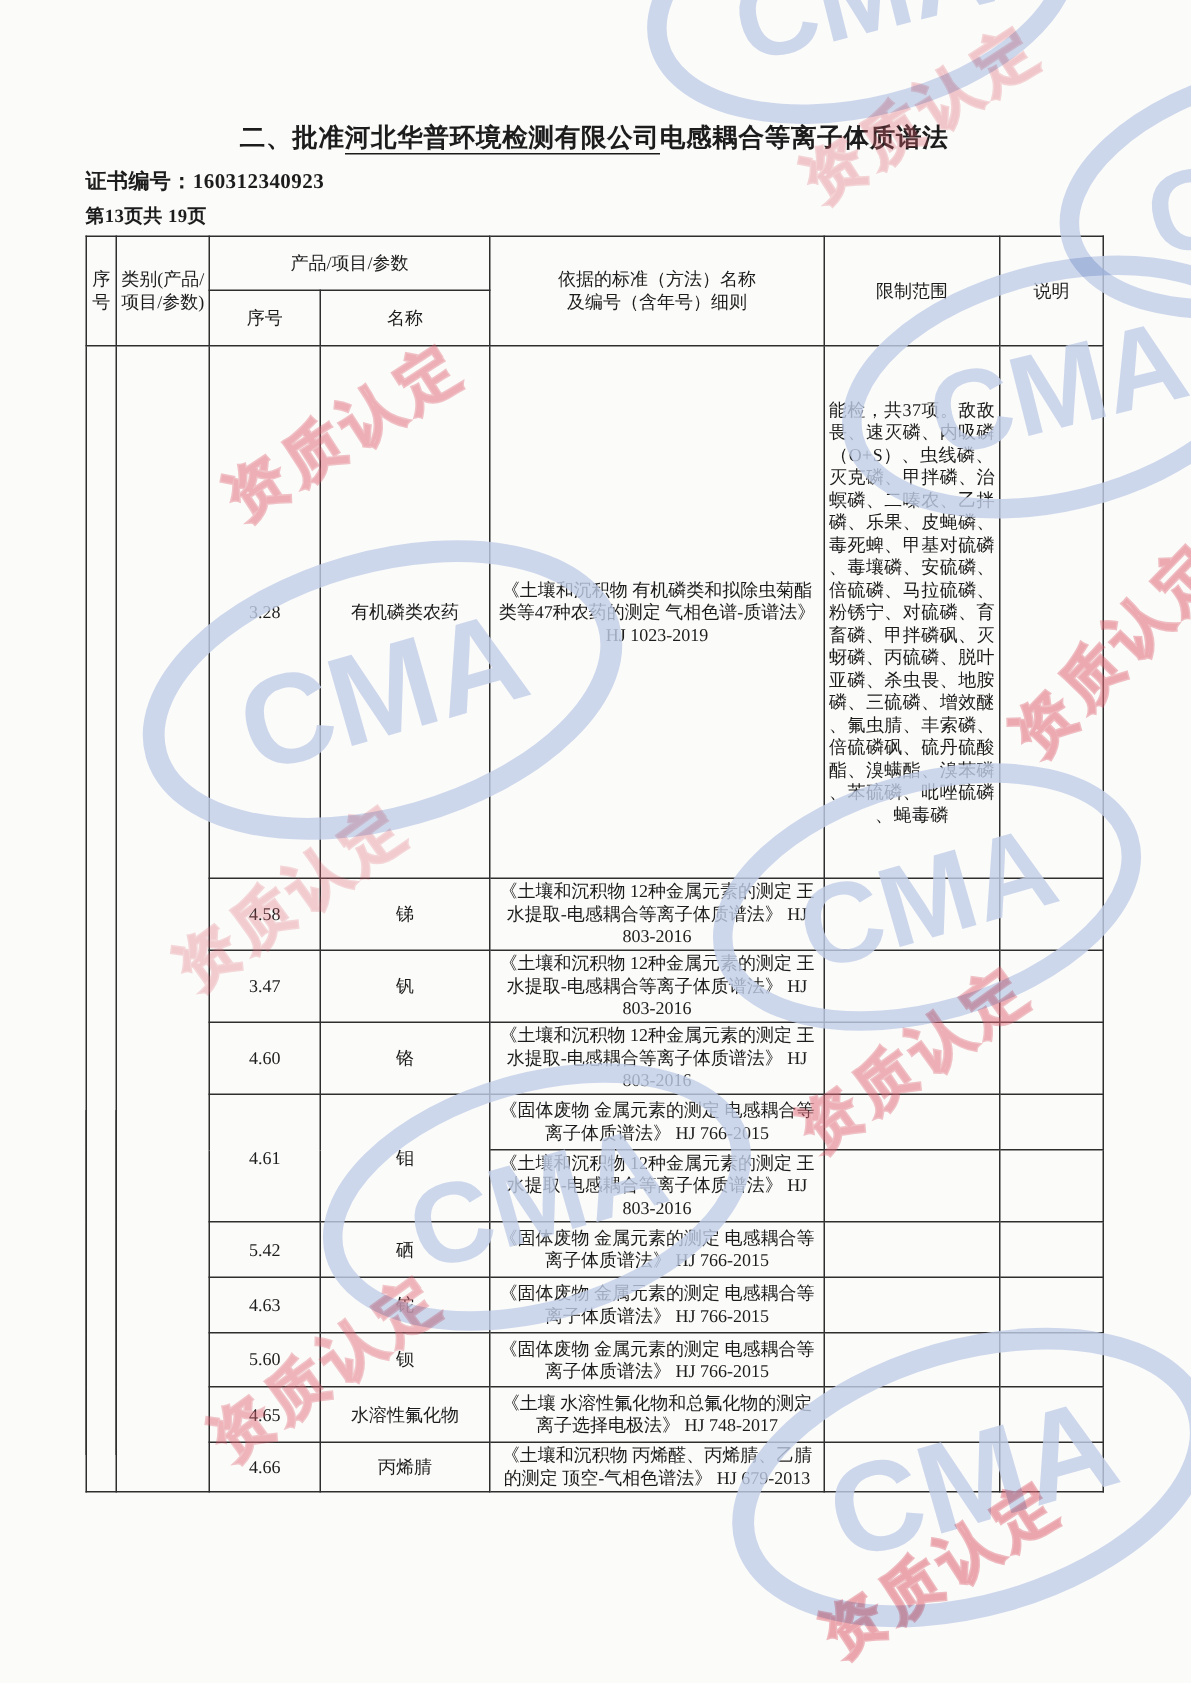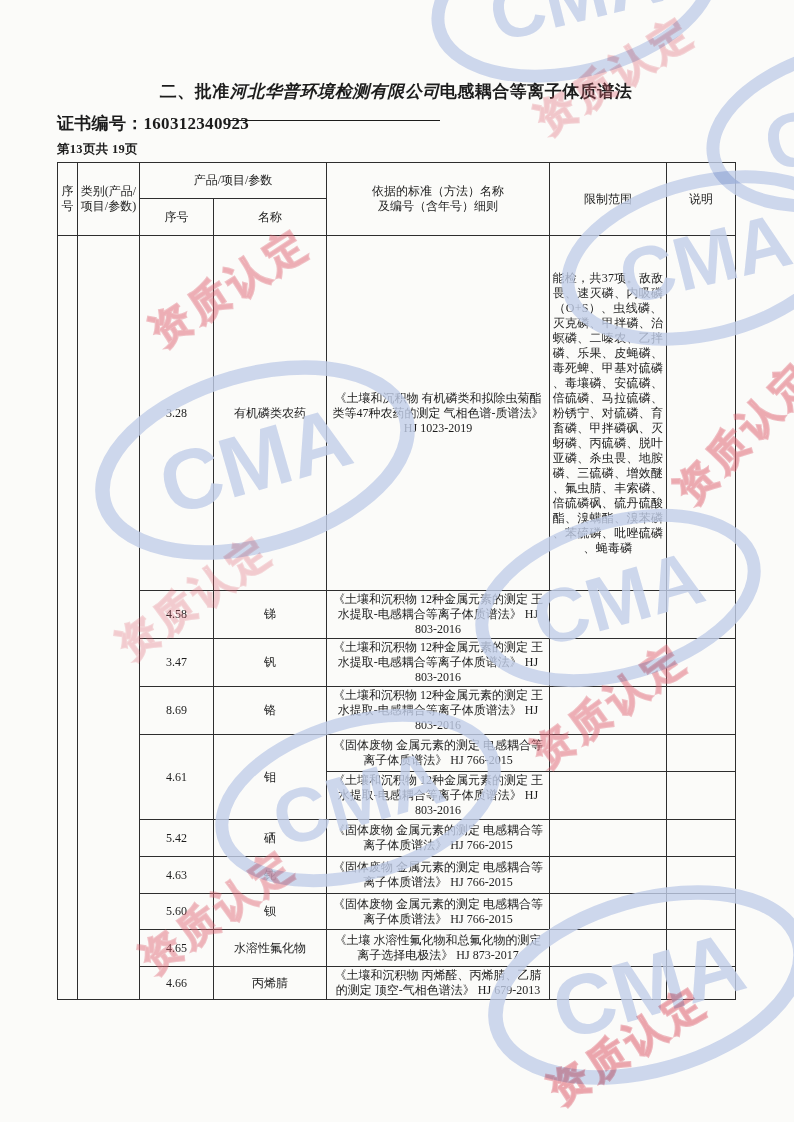--- a/index.html
+++ b/index.html
@@ -10,22 +10,22 @@
     overflow:hidden;
     font-family:"Liberation Serif","DejaVu Serif",serif;
     color:#1c1c1c;
   }
   .content{position:relative;z-index:1;padding:0 59px 0 57px;}
   .doc-title{
     margin:80px 0 0 0;
     text-align:center;
     font-size:17px;font-weight:700;letter-spacing:.5px;
   }
-  .doc-title .u{border-bottom:1.5px solid #1c1c1c;padding-bottom:19px;font-style:italic;}
-  .cert-line{margin-top:9px;font-size:17px;font-weight:700;letter-spacing:.3px;}
+  .doc-title .u{border-bottom:1.5px solid #1c1c1c;padding-bottom:1px;}
+  .cert-line{margin-top:9px;font-size:14px;font-weight:700;letter-spacing:.3px;}
   .addr-line{
     margin-top:6px;display:flex;justify-content:space-between;align-items:flex-end;
     font-size:12.5px;font-weight:700;letter-spacing:.3px;
   }
   table.ability{
     margin-top:4px;border-collapse:collapse;table-layout:fixed;width:678px;
   }
   .ability th,.ability td{
     border:1px solid #2e2e2e;
     font-weight:normal;font-size:12px;line-height:1.25;
@@ -119,21 +119,21 @@
 
         <tr style="height:41px">
           <td>3.47</td>
           <td>钒</td>
           <td class="cell-std">《土壤和沉积物 12种金属元素的测定 王水提取-电感耦合等离子体质谱法》 HJ 803-2016</td>
           <td></td>
           <td></td>
         </tr>
 
         <tr style="height:42px">
-          <td>8.69</td>
+          <td>4.60</td>
           <td>铬</td>
           <td class="cell-std">《土壤和沉积物 12种金属元素的测定 王水提取-电感耦合等离子体质谱法》 HJ 803-2016</td>
           <td></td>
           <td></td>
         </tr>
 
         <tr style="height:37px">
           <td rowspan="2">4.61</td>
           <td rowspan="2">钼</td>
           <td class="cell-std">《固体废物 金属元素的测定 电感耦合等离子体质谱法》 HJ 766-2015</td>
@@ -166,21 +166,21 @@
           <td>5.60</td>
           <td>钡</td>
           <td class="cell-std">《固体废物 金属元素的测定 电感耦合等离子体质谱法》 HJ 766-2015</td>
           <td></td>
           <td></td>
         </tr>
 
         <tr style="height:37px">
           <td>4.65</td>
           <td>水溶性氟化物</td>
-          <td class="cell-std">《土壤 水溶性氟化物和总氟化物的测定 离子选择电极法》 HJ 873-2017</td>
+          <td class="cell-std">《土壤 水溶性氟化物和总氟化物的测定 离子选择电极法》 HJ 748-2017</td>
           <td></td>
           <td></td>
         </tr>
 
         <tr style="height:20px">
           <td>4.66</td>
           <td>丙烯腈</td>
           <td class="cell-std">《土壤和沉积物 丙烯醛、丙烯腈、乙腈的测定 顶空-气相色谱法》 HJ 679-2013</td>
           <td></td>
           <td></td>

